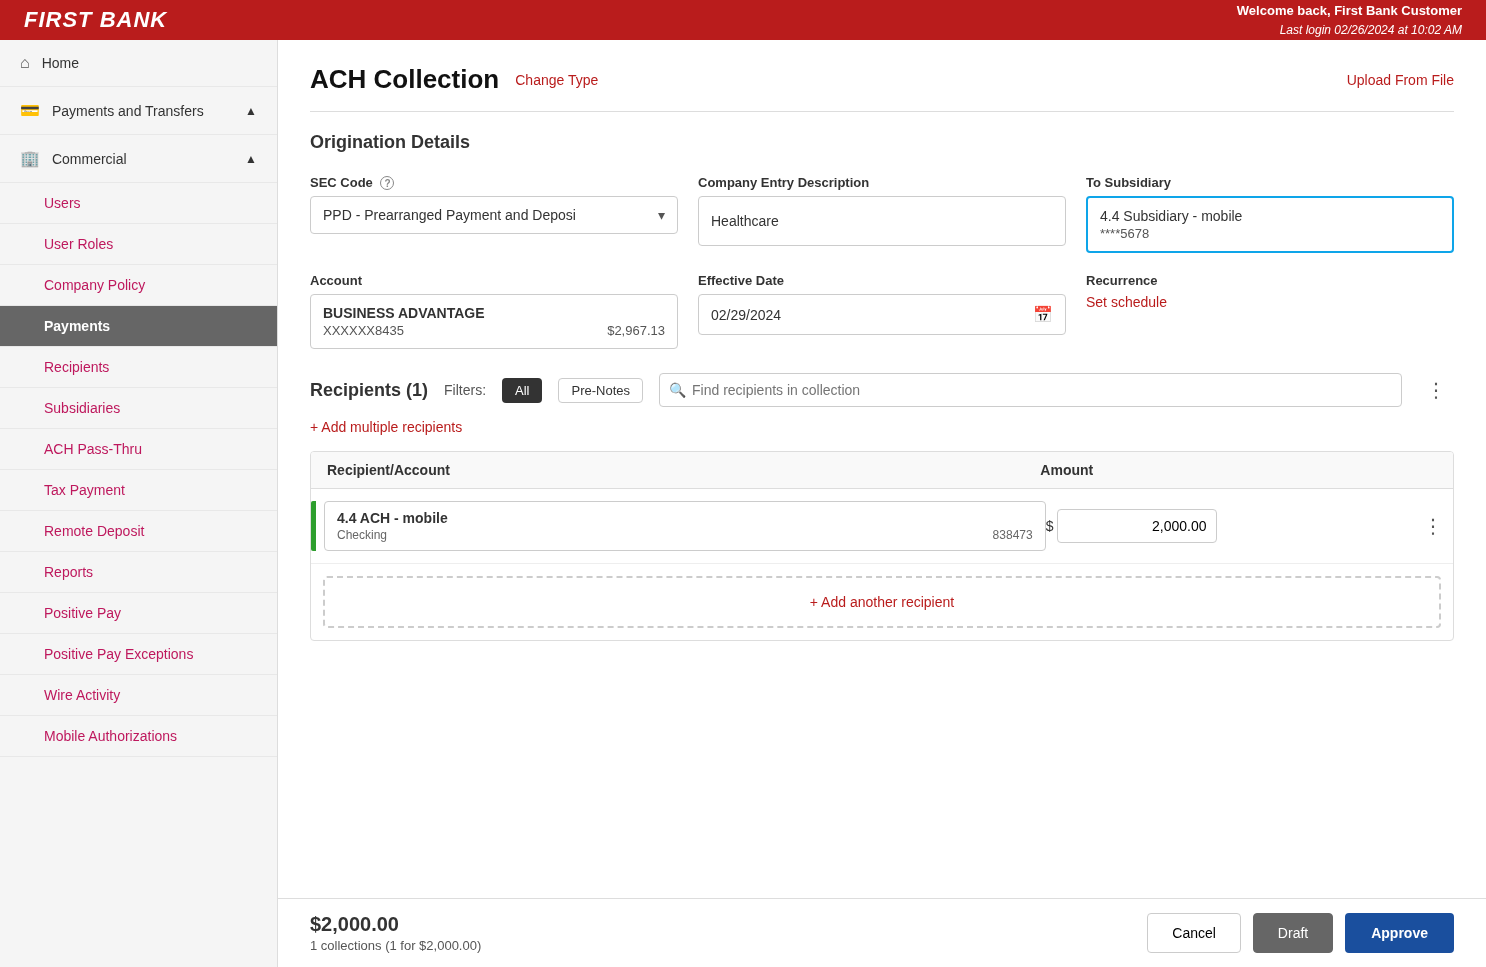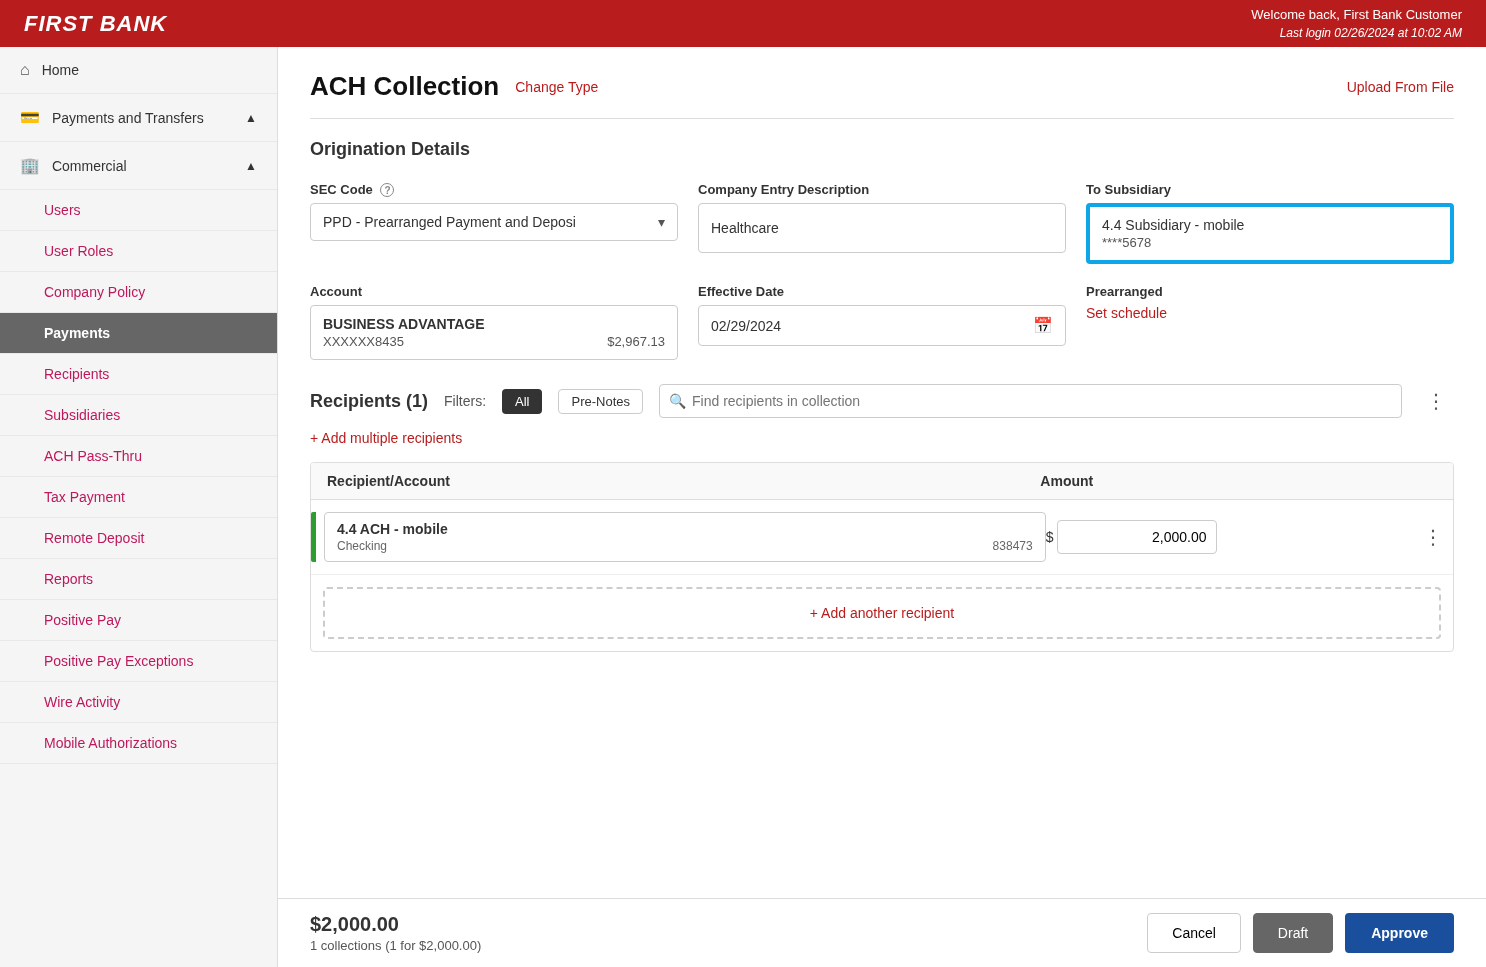--- a/index.html
+++ b/index.html
@@ -6,35 +6,35 @@
     body { font-family: Arial, sans-serif; font-size: 14px; color: #333; display: flex; flex-direction: column; height: 967px; overflow: hidden; }
 
     
     .header {
       background-color: #b91c1c;
       color: white;
       display: flex;
       align-items: center;
       justify-content: space-between;
       padding: 16px 24px;
-      height: 47px;
+      height: 40px;
       flex-shrink: 0;
     }
     .header-logo {
       font-size: 22px;
       font-weight: 900;
       letter-spacing: 1px;
     }
     .header-logo span { font-style: italic; }
     .header-welcome {
       text-align: right;
       font-size: 13px;
       line-height: 1.5;
     }
-    .header-welcome .welcome-name { font-weight: normal; }
+    .header-welcome .welcome-name { font-weight: bold; }
     .header-welcome .last-login { font-style: italic; font-size: 12px; }
 
     
     .main-layout {
       display: flex;
       flex: 1;
       overflow: hidden;
     }
 
     
@@ -176,21 +176,21 @@
     }
     .account-box .acct-name { font-size: 14px; font-weight: 600; }
     .account-box .acct-row {
       display: flex;
       justify-content: space-between;
       font-size: 13px;
       color: #555;
       margin-top: 2px;
     }
     .subsidiary-box {
-      border: 4px solid #0ea5e9;
+      border: 2px solid #0ea5e9;
       border-radius: 4px;
       padding: 10px 12px;
       background: white;
     }
     .subsidiary-box .sub-name { font-size: 14px; font-weight: 500; }
     .subsidiary-box .sub-acct { font-size: 13px; color: #555; margin-top: 2px; }
     .date-control {
       display: flex;
       align-items: center;
       justify-content: space-between;
@@ -527,21 +527,21 @@
 
             <div class="form-group">
               <label>Effective Date</label>
               <div class="date-control">
                 <span>02/29/2024</span>
                 <span style="color:#888; font-size:16px;">📅</span>
               </div>
             </div>
 
             <div class="form-group">
-              <label>Prearranged</label>
+              <label>Recurrence</label>
               <div>
                 <a class="recurrence-link">Set schedule</a>
               </div>
             </div>
 
           </div>
         </div>
 
         <div>
           <div class="recipients-header">

